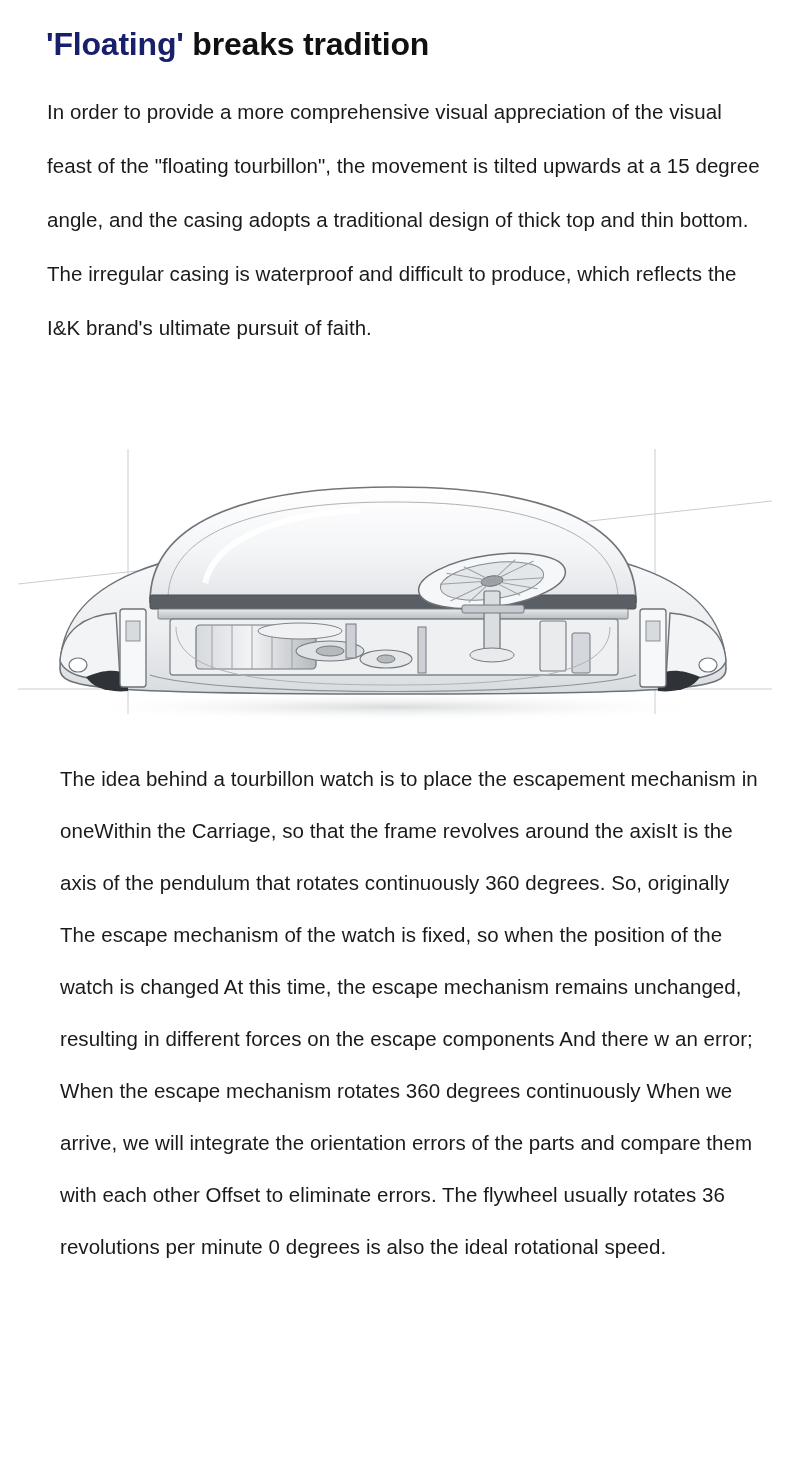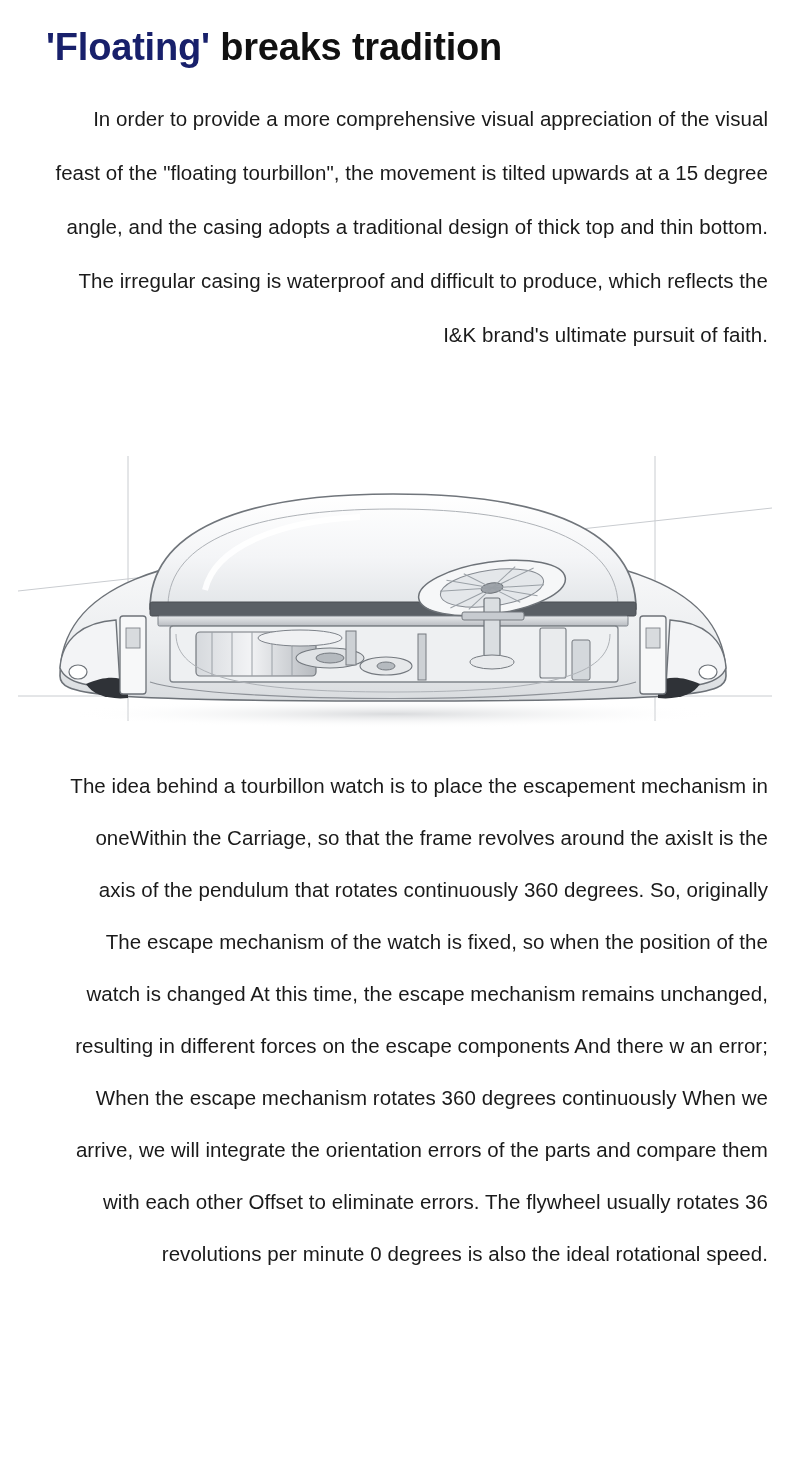--- a/index.html
+++ b/index.html
@@ -24,38 +24,37 @@
   .top-strip {
     position: absolute;
     top: 0; left: 0;
     width: 790px;
     height: 14px;
     background: #ffffff;
   }
   .heading {
     margin: 0;
     padding: 26px 0 0 46px;
-    font-size: 38px;
+    font-size: 32px;
     font-weight: bold;
     letter-spacing: -0.2px;
     line-height: 1.15;
     color: #111111;
     white-space: nowrap;
   }
   .heading .accent {
     color: #18206b;
   }
   .para {
     margin: 0;
     padding: 0 22px 0 47px;
     font-size: 20.5px;
     line-height: 54px;
     color: #1a1a1a;
     letter-spacing: 0.05px;
-    text-align: right;
   }
   .para.intro {
     margin-top: 22px;
   }
   .figure {
     position: relative;
     width: 790px;
     height: 370px;
     margin-top: 14px;
     overflow: hidden;

